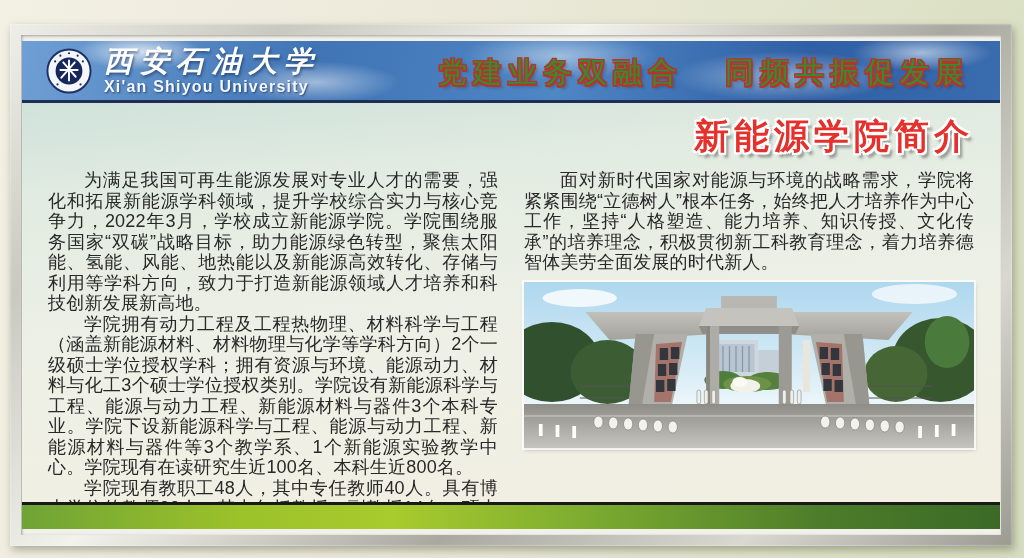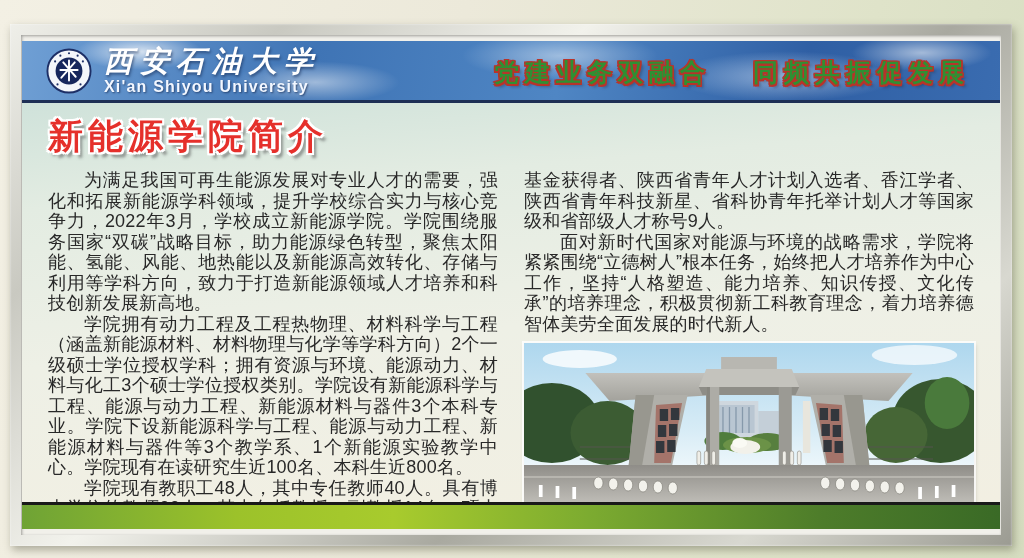--- a/index.html
+++ b/index.html
@@ -45,40 +45,40 @@
     font-family:"Liberation Serif","DejaVu Serif",serif;
     font-style:italic; font-weight:bold;
     font-size:29px; color:#ffffff; letter-spacing:7px;
     text-shadow:1px 2px 3px rgba(20,40,80,.6);
   }
   .brand-en {
     font-size:16px; font-weight:bold; color:#f2f7ff; letter-spacing:1.2px;
     margin-top:3px; text-shadow:1px 1px 2px rgba(20,40,80,.7);
   }
   .slogan {
-    font-size:25px; font-weight:bold; letter-spacing:6px;
+    font-size:29px; font-weight:normal; letter-spacing:6px;
     color:#2f9033; white-space:nowrap; padding-top:4px;
     text-shadow:
       -1.5px -1.5px 0 #b8342a, 1.5px -1.5px 0 #b8342a,
       -1.5px 1.5px 0 #b8342a, 1.5px 1.5px 0 #b8342a,
       0 -1.5px 0 #b8342a, 0 1.5px 0 #b8342a,
       -1.5px 0 0 #b8342a, 1.5px 0 0 #b8342a,
       3px 3px 3px rgba(40,20,20,.35);
   }
   .slogan .gap { display:inline-block; width:42px; }
 
   
   .content {
     flex:1 1 auto; position:relative;
     background:linear-gradient(175deg,#cfe2da 0%,#e3ece2 22%,#eef0e6 55%,#f2efe2 100%);
     padding:8px 26px 0 26px;
     overflow:hidden;
   }
   .title {
-    text-align:left;
+    text-align:right;
     font-size:35px; font-weight:bold; letter-spacing:5px;
     color:#e5302b;
     margin:2px 0 10px 0;
     text-shadow:
       -2px -2px 0 #ffffff, 2px -2px 0 #ffffff,
       -2px 2px 0 #ffffff, 2px 2px 0 #ffffff,
       0 -2px 0 #ffffff, 0 2px 0 #ffffff,
       -2px 0 0 #ffffff, 2px 0 0 #ffffff,
       4px 5px 3px rgba(70,70,70,.55);
   }
@@ -138,21 +138,20 @@
 
       <div class="content">
         <h1 class="title">新能源学院简介</h1>
         <div class="columns">
           <div class="col">
             <p class="indent">为满足我国可再生能源发展对专业人才的需要，强化和拓展新能源学科领域，提升学校综合实力与核心竞争力，2022年3月，学校成立新能源学院。学院围绕服务国家“双碳”战略目标，助力能源绿色转型，聚焦太阳能、氢能、风能、地热能以及新能源高效转化、存储与利用等学科方向，致力于打造新能源领域人才培养和科技创新发展新高地。</p>
             <p class="indent">学院拥有动力工程及工程热物理、材料科学与工程（涵盖新能源材料、材料物理与化学等学科方向）2个一级硕士学位授权学科；拥有资源与环境、能源动力、材料与化工3个硕士学位授权类别。学院设有新能源科学与工程、能源与动力工程、新能源材料与器件3个本科专业。学院下设新能源科学与工程、能源与动力工程、新能源材料与器件等3个教学系、1个新能源实验教学中心。学院现有在读研究生近100名、本科生近800名。</p>
             <p class="indent">学院现有教职工48人，其中专任教师40人。具有博士学位的教师32人，其中包括教授、副教授14名，硕士生导师近30人。教师中拥有教育部新世纪优秀人才、陕西省中青年科技创新领军人才、陕西省优秀青年科技新星、陕西省杰出青年</p>
           </div>
           <div class="col">
-            <p>基金获得者、陕西省青年人才计划入选者、香江学者、陕西省青年科技新星、省科协青年托举计划人才等国家级和省部级人才称号9人。</p>
             <p class="indent">面对新时代国家对能源与环境的战略需求，学院将紧紧围绕“立德树人”根本任务，始终把人才培养作为中心工作，坚持“人格塑造、能力培养、知识传授、文化传承”的培养理念，积极贯彻新工科教育理念，着力培养德智体美劳全面发展的时代新人。</p>
 
             <div class="photo">
               <svg viewBox="0 0 484 166" preserveAspectRatio="none">
                 <defs>
                   <linearGradient id="sky" x1="0" y1="0" x2="0" y2="1">
                     <stop offset="0" stop-color="#aed7ee"></stop>
                     <stop offset="0.7" stop-color="#d8ecf6"></stop>
                     <stop offset="1" stop-color="#eef7fb"></stop>
                   </linearGradient>

